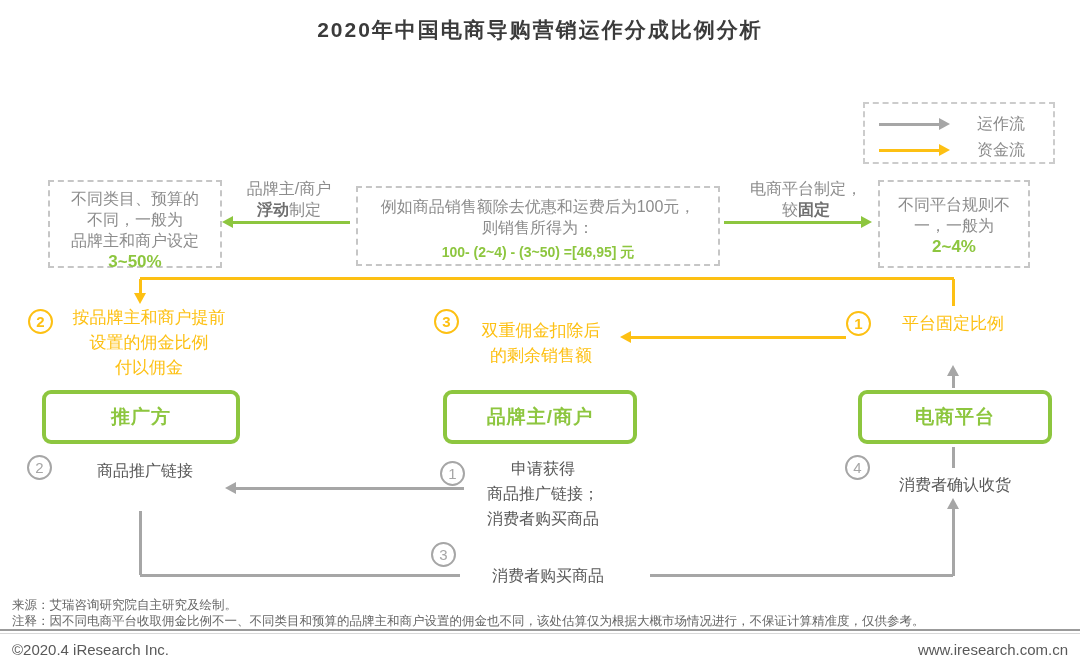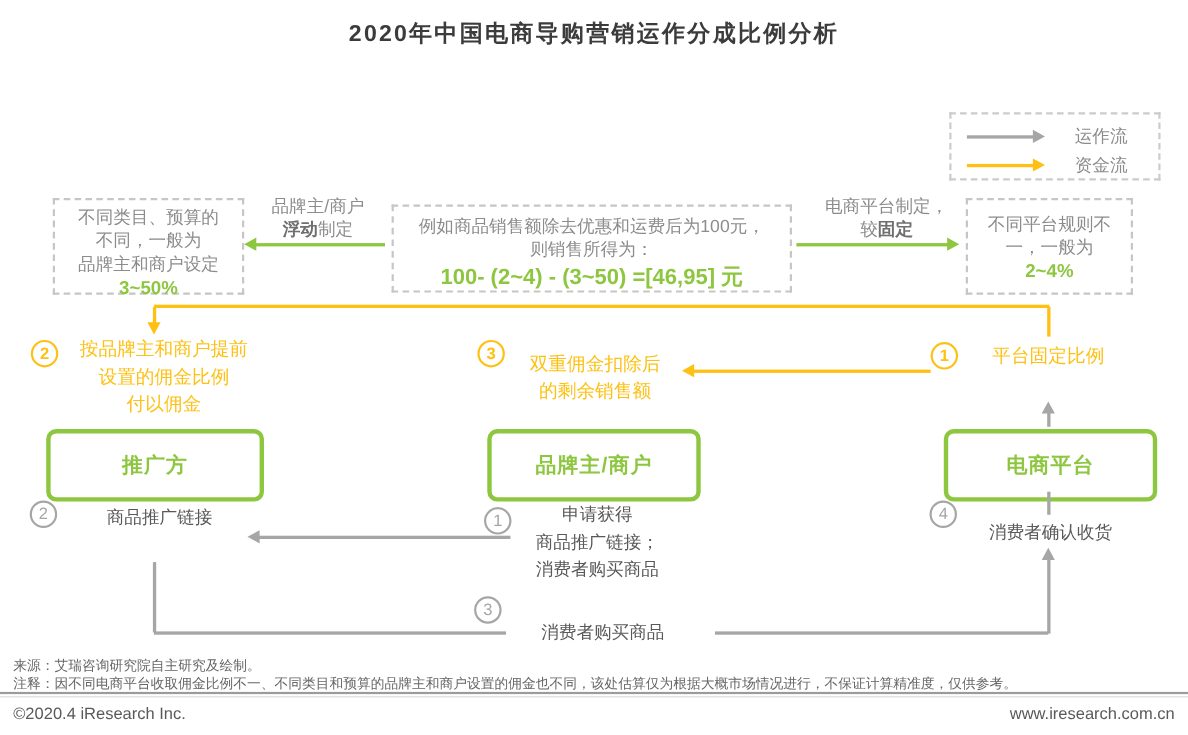--- a/index.html
+++ b/index.html
@@ -34,31 +34,31 @@
   .c-yellow{color:var(--yellow);}
   .c-gray{color:var(--gray-arrow);}
 
   
   .dash-box{position:absolute;border:2px dashed #c6c6c6;color:var(--gray-text);
     font-size:16px;line-height:21px;text-align:center;padding-top:6px;}
   .hl{color:var(--green);font-weight:bold;font-size:17px;}
   .flow-label{position:absolute;text-align:center;color:var(--gray-text);
     font-size:16px;line-height:21px;}
   .flow-label b{color:#6f6f6f;}
-  .formula{color:var(--green);font-weight:bold;font-size:20px;margin-top:4px;}
+  .formula{color:var(--green);font-weight:bold;font-size:14px;margin-top:4px;}
 
   
   .num-circle{position:absolute;width:25px;height:25px;border:2px solid;border-radius:50%;
     display:flex;align-items:center;justify-content:center;font-size:15px;background:#fff;}
   .num-circle.c-yellow{font-weight:bold;}
 
   .ystep{position:absolute;color:var(--yellow);font-size:17px;line-height:25px;text-align:center;}
   .gstep{position:absolute;color:var(--dark-text);font-size:16px;line-height:25px;text-align:center;}
 
-  .entity{position:absolute;top:390px;height:66px;border:4px solid var(--green);
+  .entity{position:absolute;top:390px;height:54px;border:4px solid var(--green);
     border-radius:9px;background:#fff;display:flex;align-items:center;justify-content:center;
     color:var(--green);font-size:19px;font-weight:bold;letter-spacing:1px;}
 
   
   .footer-note{position:absolute;left:12px;color:#666666;font-size:12.5px;}
   .footer-divider{position:absolute;left:0;top:629px;width:1080px;height:5px;
     border-top:2px solid #9b9b9b;border-bottom:1px solid #d8d8d8;}
   .footer-brand{position:absolute;top:641px;color:#595959;font-size:15px;}
 </style>
 </head>

